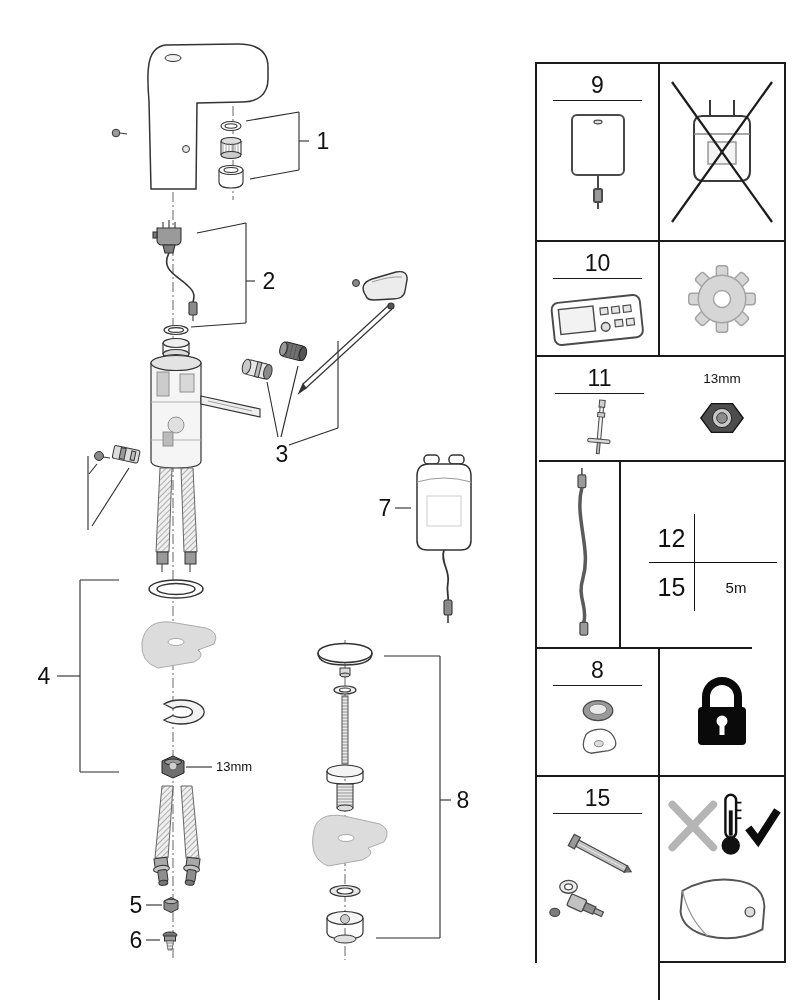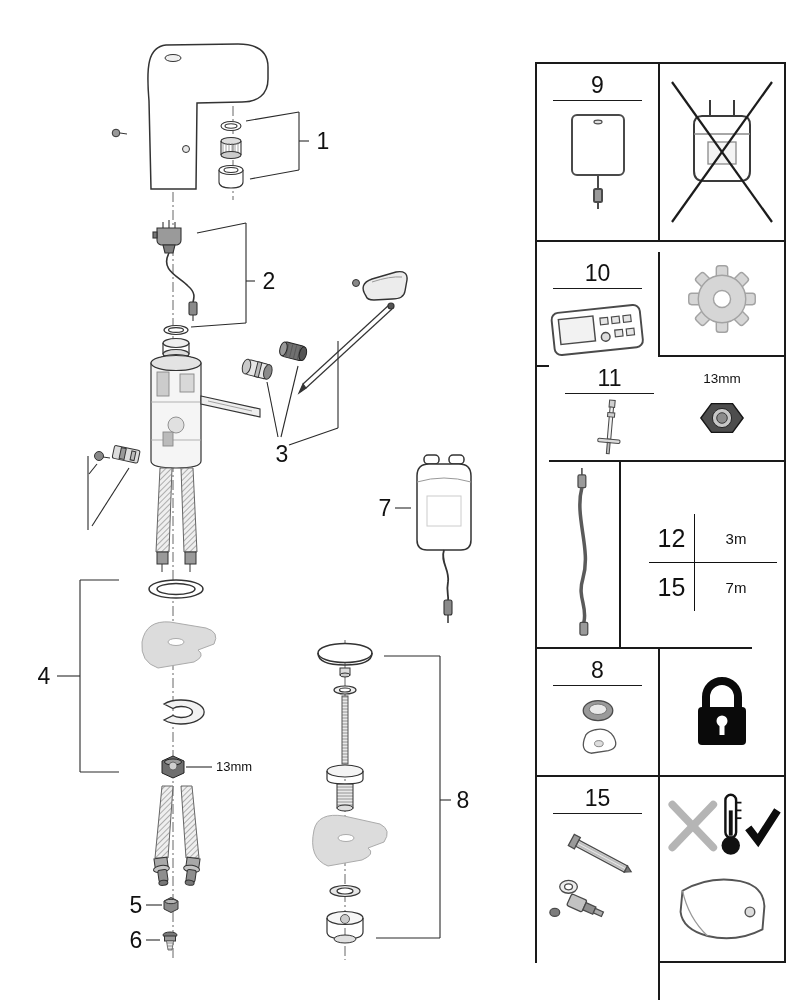--- a/index.html
+++ b/index.html
@@ -320,21 +320,21 @@
           <path d="M34,70 h56" stroke-width="1.3" stroke="#8a8a8a"></path>
           <rect x="48" y="78" width="28" height="22" stroke-width="1.3" stroke="#8a8a8a" fill="#f4f4f4"></rect>
         </g>
         <g stroke="#1c1c1c" stroke-width="2.2">
           <line x1="12" y1="18" x2="112" y2="158"></line>
           <line x1="112" y1="18" x2="12" y2="158"></line>
         </g>
       </svg>
     </div>
 
-    <div class="cell br bb" style="left:0;top:188px;width:123px;height:115px">
+    <div class="cell br bb" style="left:0;top:178px;width:123px;height:115px">
       <div class="cell-inner">
         <div class="pnum">10</div>
         <svg width="106" height="70" viewBox="0 0 110 72" style="margin-top:4px">
           <g transform="rotate(-6 55 36)" stroke="#4a4a4a" fill="#fff" stroke-width="2">
             <rect x="8" y="16" width="92" height="44" rx="7"></rect>
             <rect x="15" y="23" width="36" height="26" stroke-width="1.5" fill="#f2f2f2"></rect>
             <circle cx="62" cy="46" r="4.5" stroke-width="1.5" fill="#ddd"></circle>
             <g stroke-width="1.2" fill="#e5e5e5">
               <rect x="58" y="26" width="8" height="7"></rect>
               <rect x="70" y="26" width="8" height="7"></rect>
@@ -354,21 +354,21 @@
             <rect x="-6" y="-35" width="12" height="70" rx="3" transform="rotate(45)"></rect>
             <rect x="-6" y="-35" width="12" height="70" rx="3" transform="rotate(90)"></rect>
             <rect x="-6" y="-35" width="12" height="70" rx="3" transform="rotate(135)"></rect>
             <circle r="25"></circle>
             <circle r="9" fill="#fff"></circle>
           </g>
         </svg>
       </div>
     </div>
 
-    <div class="cell br bb" style="left:12px;top:293px;width:123px;height:105px">
+    <div class="cell br bb" style="left:2px;top:293px;width:123px;height:105px">
       <div class="cell-inner">
         <div class="pnum">11</div>
         <svg width="50" height="64" viewBox="0 0 60 92" style="margin-top:2px">
           <g transform="rotate(5 30 46)" stroke="#4a4a4a" stroke-width="1.5" fill="#e8e8e8">
             <rect x="26" y="6" width="8" height="10" fill="#cfcfcf"></rect>
             <rect x="27.5" y="16" width="5" height="46" fill="#f2f2f2"></rect>
             <rect x="25" y="24" width="10" height="6" fill="#cfcfcf"></rect>
             <rect x="14" y="62" width="32" height="5" rx="2" fill="#dcdcdc"></rect>
             <rect x="28" y="67" width="4" height="16" fill="#bdbdbd"></rect>
           </g>
@@ -393,25 +393,24 @@
           <rect x="42" y="12" width="8" height="13" rx="1.5"></rect>
         </g>
         <path d="M46,25 C38,55 56,88 47,118 C41,138 52,146 48,163" fill="none" stroke="#5a5a5a" stroke-width="3.6"></path>
         <rect x="44" y="163" width="8" height="13" rx="1.5" fill="#9a9a9a" stroke="#4a4a4a" stroke-width="1.3"></rect>
       </svg>
     </div>
     <div class="cell bb" style="left:84px;top:398px;width:131px;height:187px;position:absolute">
       <div class="mini">
         <div class="mrow top">
           <span class="mnum">12</span>
-          <span class="mlen">3m</span>
         </div>
         <div class="mrow">
           <span class="mnum">15</span>
-          <span class="mlen">7m</span>
+          <span class="mlen">5m</span>
         </div>
       </div>
     </div>
 
     <div class="cell br bb" style="left:0;top:585px;width:123px;height:128px">
       <div class="cell-inner">
         <div class="pnum">8</div>
         <svg width="70" height="80" viewBox="0 0 80 92" style="margin-top:2px">
           <ellipse cx="40" cy="26" rx="17" ry="11.5" fill="#9a9a9a" stroke="#4a4a4a" stroke-width="1.5"></ellipse>
           <ellipse cx="40" cy="24.5" rx="10" ry="6" fill="#e9e9e9" stroke="#6a6a6a" stroke-width="1"></ellipse>

